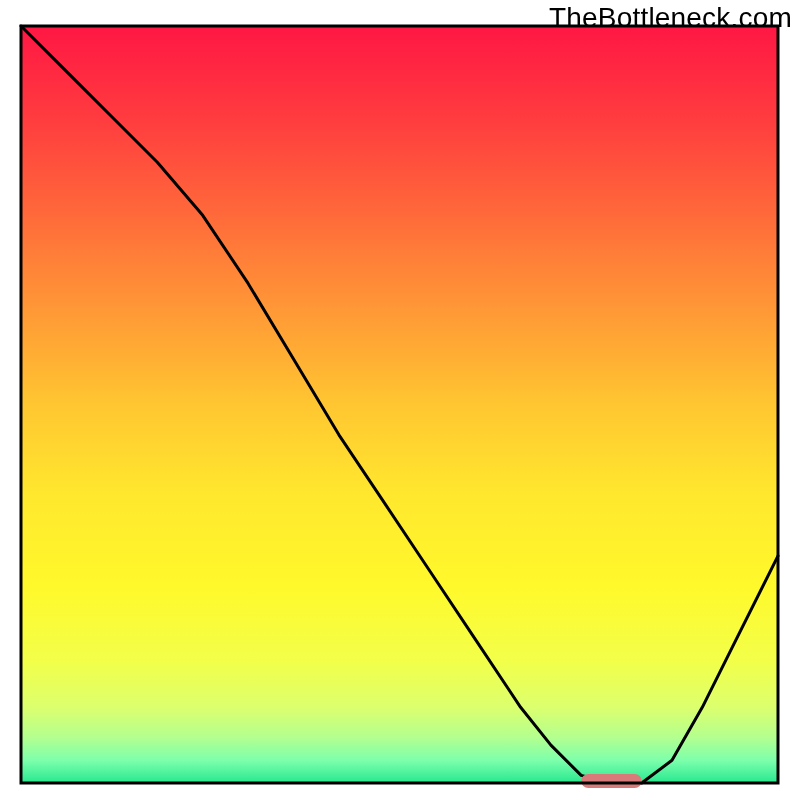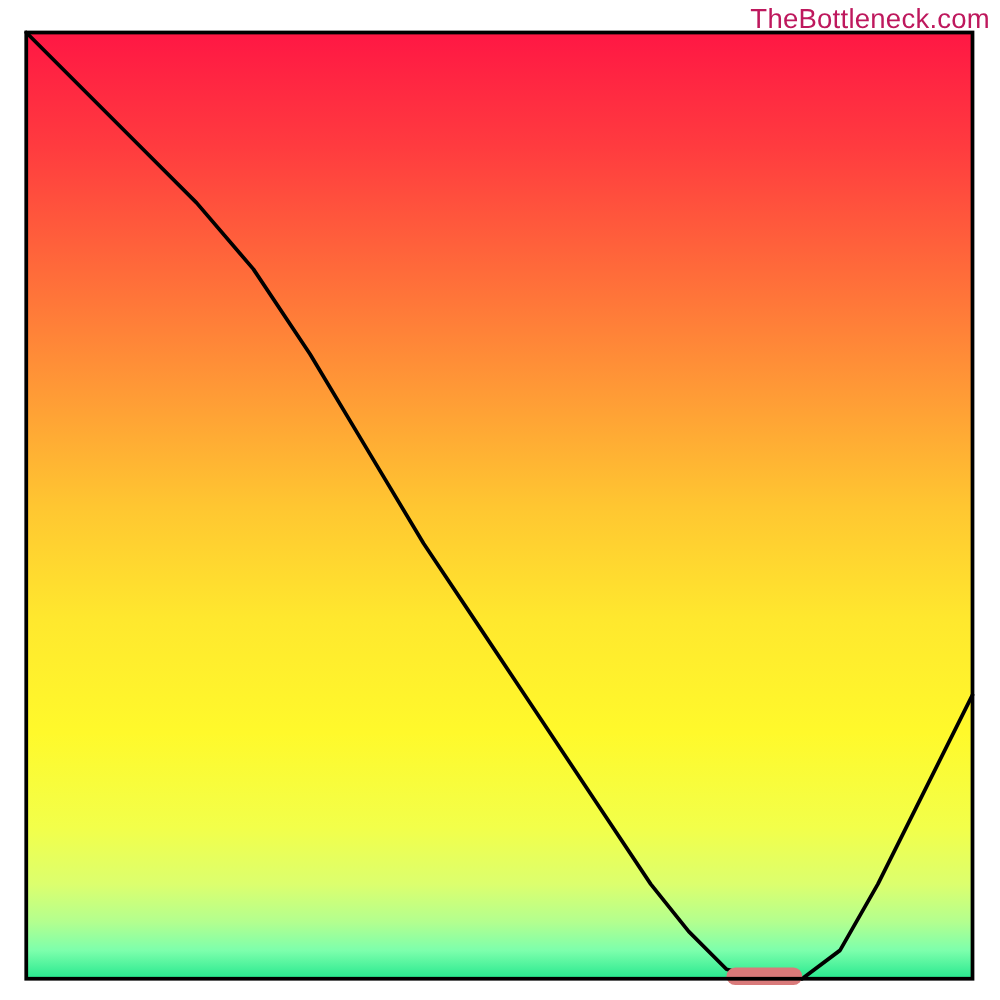--- a/index.html
+++ b/index.html
@@ -12,22 +12,22 @@
   }
   .stage {
     position: relative;
     width: 800px;
     height: 800px;
   }
   .watermark {
     position: absolute;
     top: 2px;
     right: 8px;
-    color: #be185d;
-    font-size: 22px;
+    color: #000000;
+    font-size: 28px;
     font-weight: 500;
     letter-spacing: 0.2px;
     text-align: right;
   }
   svg.chart {
     position: absolute;
     left: 0;
     top: 0;
   }
 </style>

